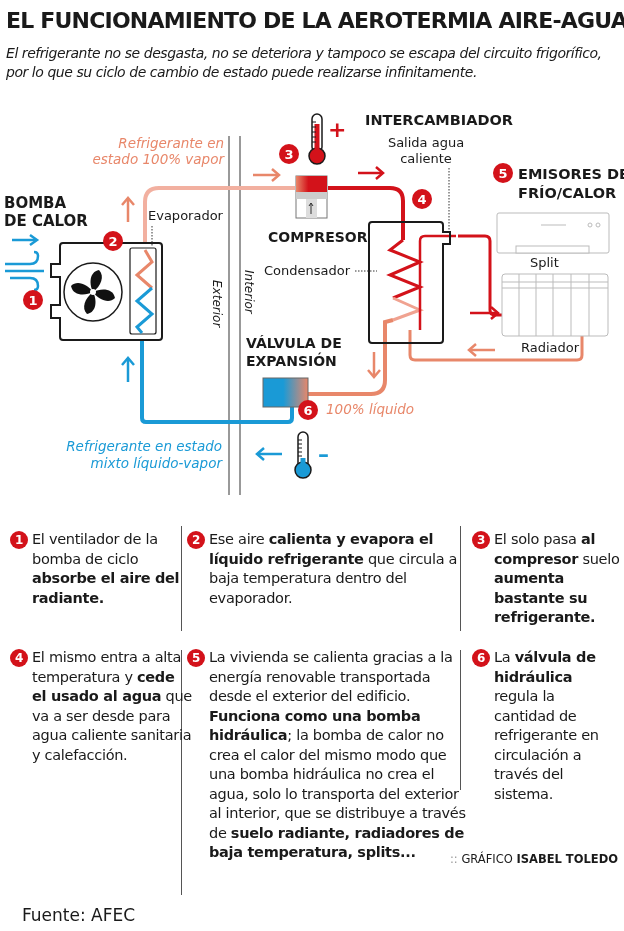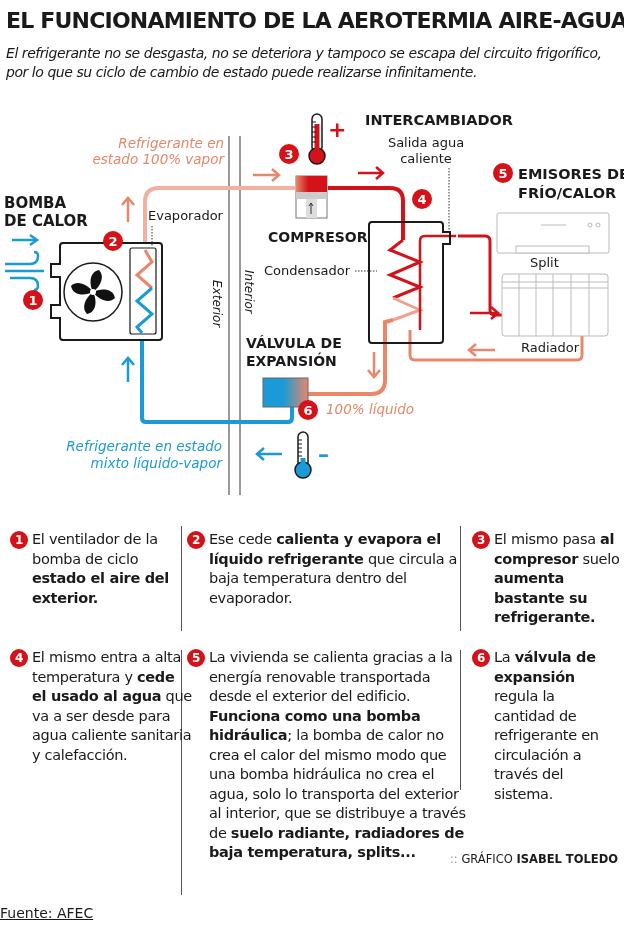--- a/index.html
+++ b/index.html
@@ -6,21 +6,21 @@
   body{width:624px;height:931px;position:relative;overflow:hidden;font-family:"DejaVu Sans",sans-serif;color:#1a1a1a;}
   .title{position:absolute;left:6px;top:8px;font-size:22px;font-weight:bold;letter-spacing:-0.8px;white-space:nowrap;}
   .subtitle{position:absolute;left:6px;top:44px;width:615px;font-size:14px;font-style:italic;line-height:19px;letter-spacing:-0.45px;}
   svg.diagram{position:absolute;left:0;top:0;}
   .lbl{font-family:"DejaVu Sans",sans-serif;}
   .cols{position:absolute;font-size:14.5px;line-height:19.5px;letter-spacing:-0.3px;}
   .cols b{font-weight:bold;}
   .badge{display:inline-block;width:18px;height:18px;border-radius:50%;background:#d3121a;color:#fff;font-size:12px;font-weight:bold;text-align:center;line-height:18px;position:absolute;left:0;top:1px;}
   .item{position:absolute;padding-left:22px;}
   .vline{position:absolute;width:1px;background:#555;}
-  .foot-l{position:absolute;left:0;top:905px;font-size:14px;text-decoration:underline;}
+  .foot-l{position:absolute;left:22px;top:905px;font-size:17px;}
   .foot-r{position:absolute;right:6px;top:852px;font-size:11.5px;}
   .foot-r .dots{color:#999;}
 </style>
 </head>
 <body>
 
 <div class="title">EL FUNCIONAMIENTO DE LA AEROTERMIA AIRE-AGUA</div>
 <div class="subtitle">El refrigerante no se desgasta, no se deteriora y tampoco se escapa del circuito frigorífico, por lo que su ciclo de cambio de estado puede realizarse infinitamente.</div>
 
 <svg class="diagram" width="624" height="510" viewBox="0 0 624 510">
@@ -213,25 +213,25 @@
       <circle cx="308" cy="410" r="10" fill="#d3121a"></circle>
       <text x="308" y="415" font-size="13" font-weight="bold" fill="#fff" text-anchor="middle" class="lbl">6</text>
     </g>
 </svg>
 
 <div class="vline" style="left:181px;top:526px;height:105px;"></div>
 <div class="vline" style="left:460px;top:526px;height:105px;"></div>
 <div class="vline" style="left:181px;top:650px;height:245px;"></div>
 <div class="vline" style="left:460px;top:650px;height:140px;"></div>
 
-<div class="cols item" style="left:10px;top:530px;width:150px;"><span class="badge">1</span><span>El ventilador de la bomba de ciclo </span><b>estado el aire del exterior.</b></div>
-<div class="cols item" style="left:187px;top:530px;width:250px;"><span class="badge">2</span><span>Ese cede </span><b>calienta y evapora el líquido refrigerante</b><span> que circula a baja temperatura dentro del evaporador.</span></div>
-<div class="cols item" style="left:472px;top:530px;width:130px;"><span class="badge">3</span><span>El mismo pasa </span><b>al compresor</b><span> suelo </span><b>aumenta bastante su refrigerante.</b></div>
+<div class="cols item" style="left:10px;top:530px;width:150px;"><span class="badge">1</span><span>El ventilador de la bomba de ciclo </span><b>absorbe el aire del radiante.</b></div>
+<div class="cols item" style="left:187px;top:530px;width:250px;"><span class="badge">2</span><span>Ese aire </span><b>calienta y evapora el líquido refrigerante</b><span> que circula a baja temperatura dentro del evaporador.</span></div>
+<div class="cols item" style="left:472px;top:530px;width:130px;"><span class="badge">3</span><span>El solo pasa </span><b>al compresor</b><span> suelo </span><b>aumenta bastante su refrigerante.</b></div>
 <div class="cols item" style="left:10px;top:648px;width:160px;"><span class="badge">4</span><span>El mismo entra a alta temperatura y </span><b>cede el usado al agua</b><span> que va a ser desde para agua caliente sanitaria y calefacción.</span></div>
 <div class="cols item" style="left:187px;top:648px;width:265px;"><span class="badge">5</span><span>La vivienda se calienta gracias a la energía renovable transportada desde el exterior del edificio. </span><b>Funciona como una bomba hidráulica</b><span>; la bomba de calor no crea el calor del mismo modo que una bomba hidráulica no crea el agua, solo lo transporta del exterior al interior, que se distribuye a través de </span><b>suelo radiante, radiadores de baja temperatura, splits...</b></div>
-<div class="cols item" style="left:472px;top:648px;width:120px;"><span class="badge">6</span><span>La </span><b>válvula de expansión</b><span> regula la cantidad de refrigerante en circulación a través del sistema.</span></div>
+<div class="cols item" style="left:472px;top:648px;width:120px;"><span class="badge">6</span><span>La </span><b>válvula de hidráulica</b><span> regula la cantidad de refrigerante en circulación a través del sistema.</span></div>
 
 <div class="foot-l">Fuente: AFEC</div>
 <div class="foot-r">
   <span class="dots">::</span>
   <span>GRÁFICO</span>
   <b>ISABEL TOLEDO</b>
 </div>
 
 </body></html>

